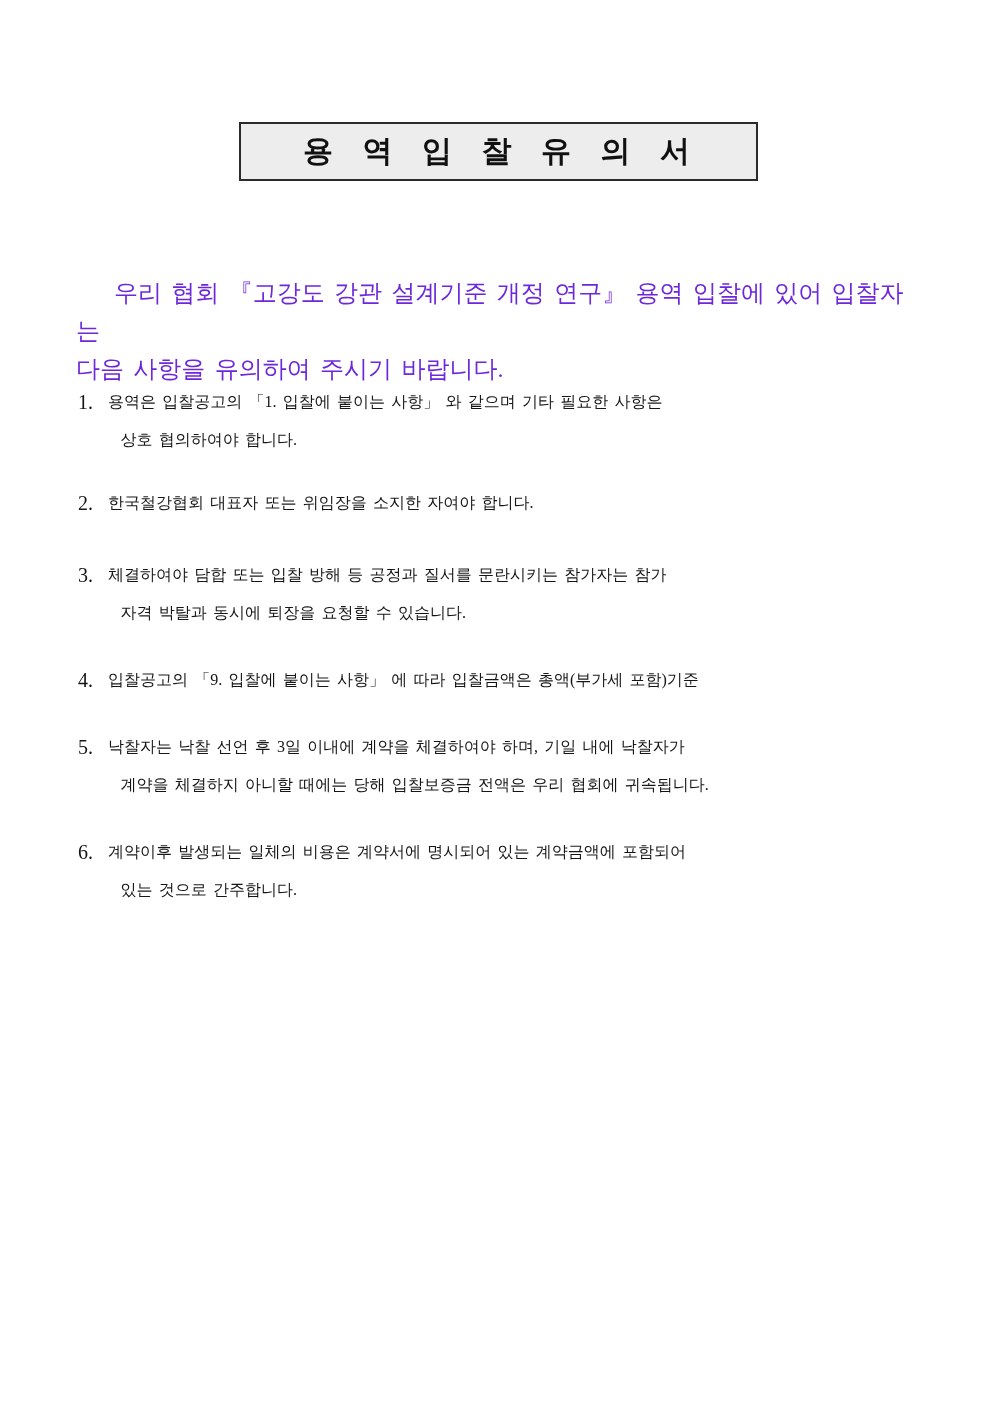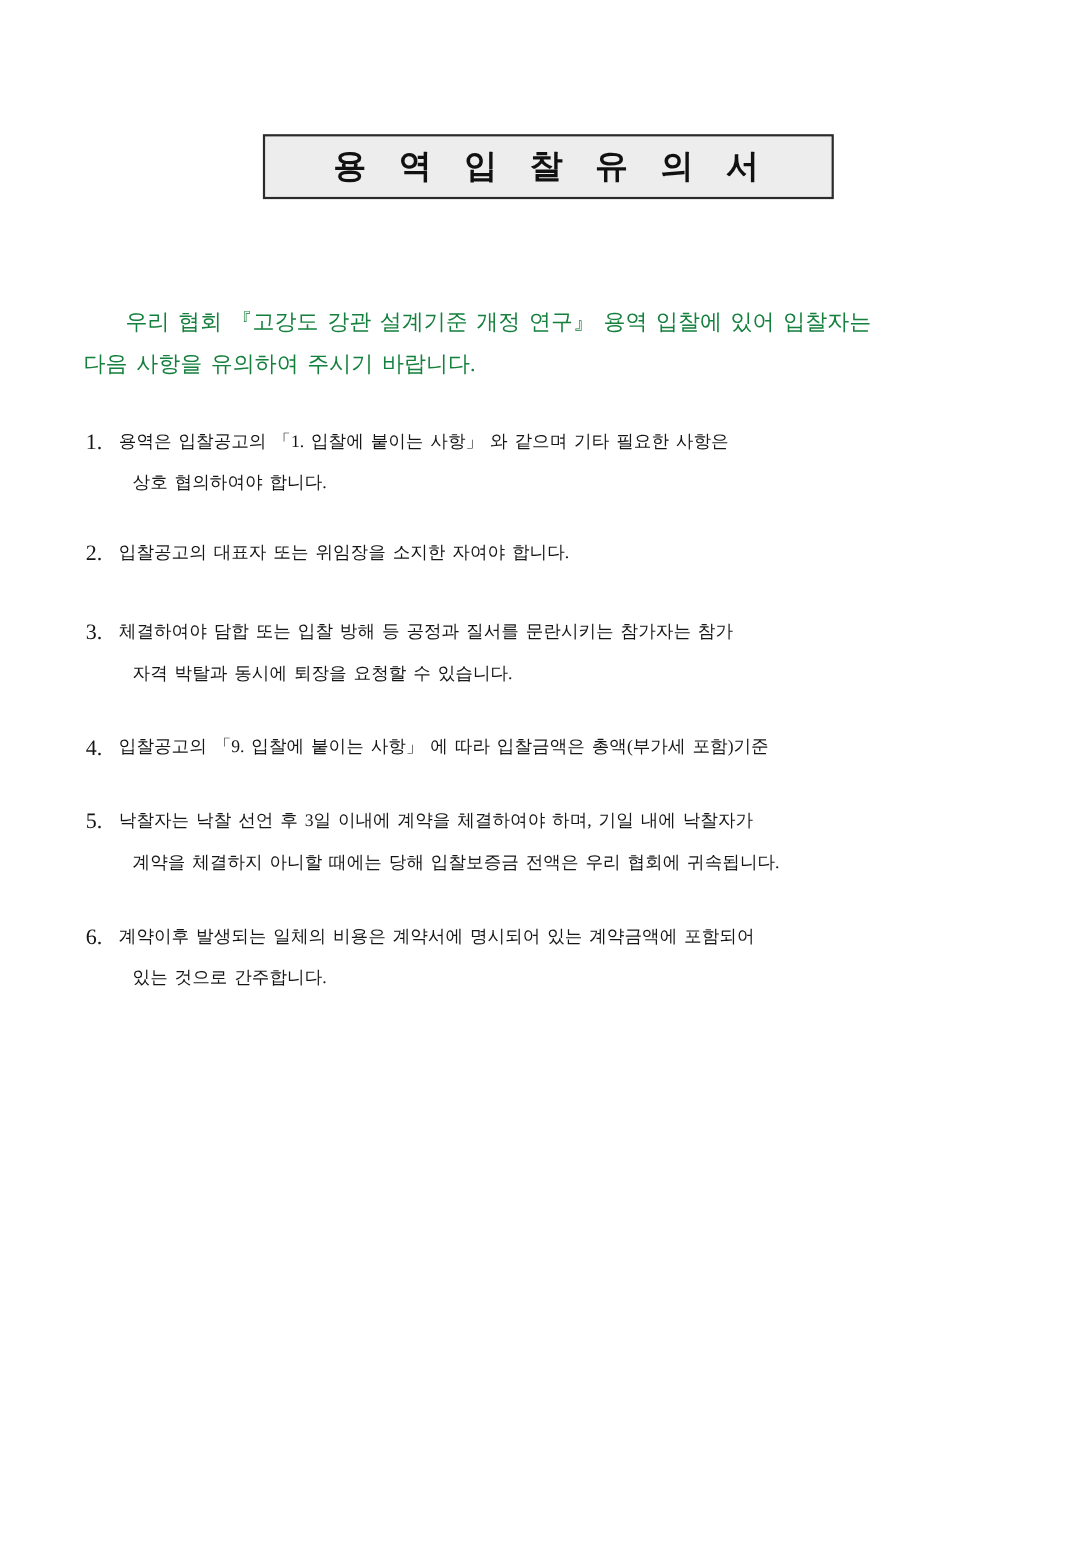--- a/index.html
+++ b/index.html
@@ -31,25 +31,25 @@
   .title-text {
     font-size: 30px;
     font-weight: bold;
     letter-spacing: 4px;
     word-spacing: 14px;
     white-space: pre;
     color: #111111;
   }
   .bodytext {
     position: absolute;
-    font-size: 20px;
+    font-size: 24px;
     line-height: 38px;
     word-spacing: 0.14em;
     white-space: pre-wrap;
-    color: #15803d;
+    color: #6d28d9;
   }
   .intro {
     left: 76px;
     top: 274px;
     width: 850px;
     text-indent: 38px;
   }
   .notice-item {
     position: absolute;
     left: 78px;
@@ -113,21 +113,21 @@
 다음 사항을 유의하여 주시기 바랍니다.</p>
 
   <div class="notice-item item-1">
     <span class="item-number">1.</span>
     <span class="item-text">용역은 입찰공고의 「1. 입찰에 붙이는 사항」 와 같으며 기타 필요한 사항은
   상호 협의하여야 합니다.</span>
   </div>
 
   <div class="notice-item item-2">
     <span class="item-number">2.</span>
-    <span class="item-text">입찰공고의 대표자 또는 위임장을 소지한 자여야 합니다.</span>
+    <span class="item-text">한국철강협회 대표자 또는 위임장을 소지한 자여야 합니다.</span>
   </div>
 
   <div class="notice-item item-3">
     <span class="item-number">3.</span>
     <span class="item-text">체결하여야 담합 또는 입찰 방해 등 공정과 질서를 문란시키는 참가자는 참가
   자격 박탈과 동시에 퇴장을 요청할 수 있습니다.</span>
   </div>
 
   <div class="notice-item item-4">
     <span class="item-number">4.</span>

